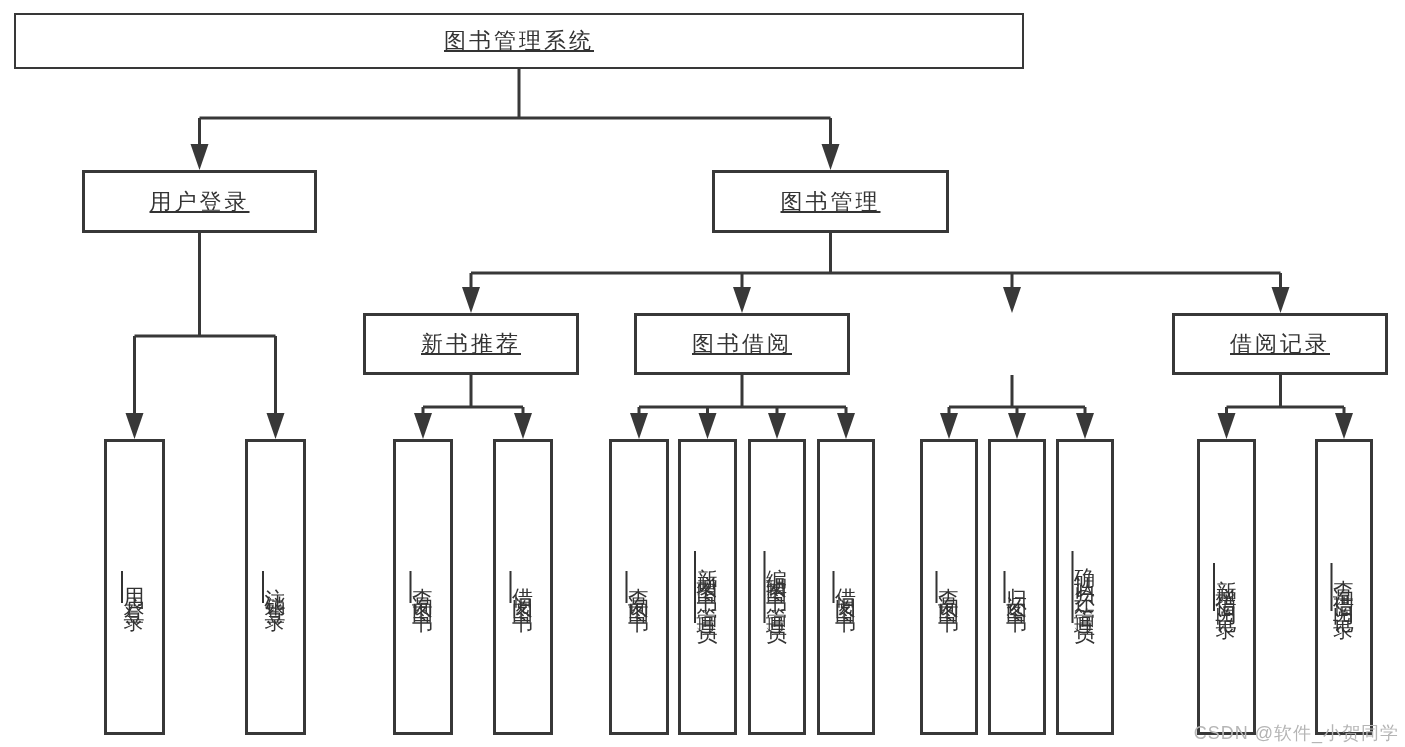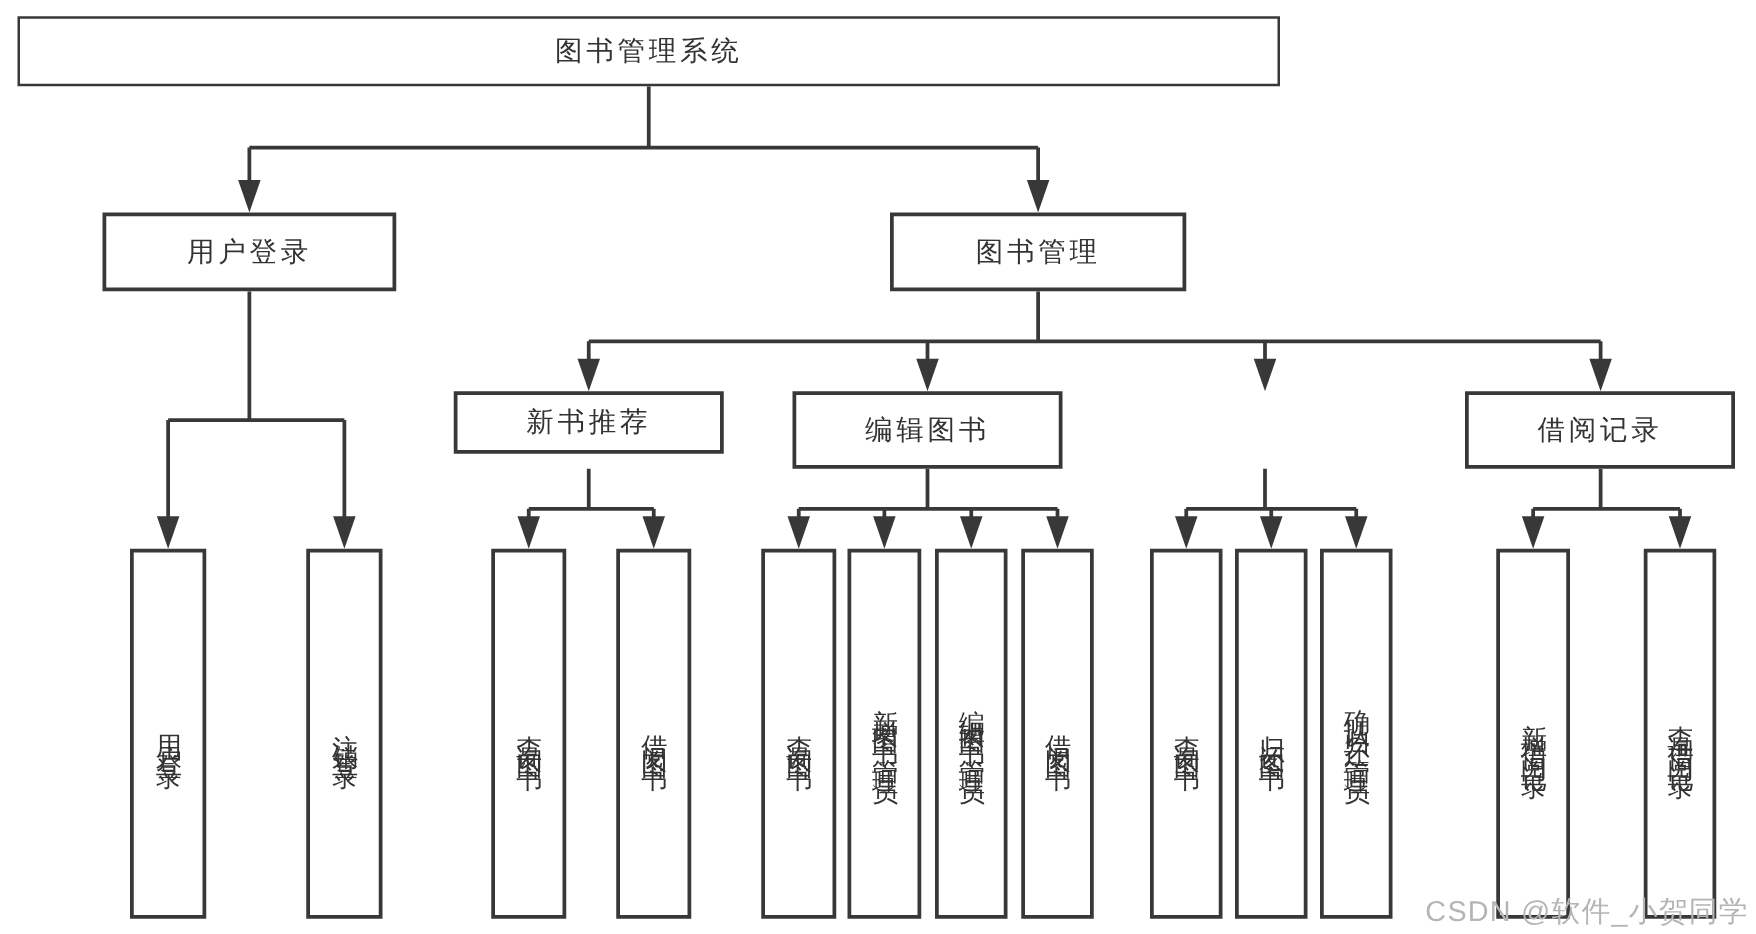--- a/index.html
+++ b/index.html
@@ -24,20 +24,21 @@
   .node {
     position: absolute;
     box-sizing: border-box;
     background: #ffffff;
     border: 3px solid #383838;
     color: #333333;
     display: flex;
     align-items: center;
     justify-content: center;
     text-align: center;
+    text-decoration: underline;
   }
   .hbox {
     font-size: 22px;
     letter-spacing: 3px;
   }
   .root-box {
     border-width: 2px;
   }
   .vbox {
     font-size: 21px;
@@ -46,21 +47,21 @@
     writing-mode: vertical-rl;
     text-orientation: mixed;
     letter-spacing: 8px;
     line-height: 1;
     white-space: nowrap;
   }
   .watermark {
     position: absolute;
     right: 6px;
     bottom: 2px;
-    font-size: 23px;
+    font-size: 18px;
     color: #b5b5b5;
     letter-spacing: 1px;
     user-select: none;
   }
   .conn {
     stroke: #383838;
     stroke-width: 3;
     fill: none;
   }
   .arrow {
@@ -127,25 +128,25 @@
     <span>图书管理系统</span>
   </div>
 
   <div class="node hbox" style="left:82px; top:170px; width:235px; height:63px;">
     <span>用户登录</span>
   </div>
   <div class="node hbox" style="left:712px; top:170px; width:237px; height:63px;justify-content:center;">
     <span>图书管理</span>
   </div>
 
-  <div class="node hbox" style="left:363px; top:313px; width:216px; height:50px;">
+  <div class="node hbox" style="left:363px; top:313px; width:216px; height:62px;">
     <span>新书推荐</span>
   </div>
   <div class="node hbox" style="left:634px; top:313px; width:216px; height:62px;">
-    <span>编辑图书</span>
+    <span>图书借阅</span>
   </div>
   <div class="node hbox" style="left:1172px; top:313px; width:216px; height:62px;">
     <span>借阅记录</span>
   </div>
 
   <div class="node vbox" style="left:104px; top:439px; width:61px; height:296px;">
     <span class="vtext">用户登录</span>
   </div>
   <div class="node vbox" style="left:245px; top:439px; width:61px; height:296px;">
     <span class="vtext">注销登录</span>

